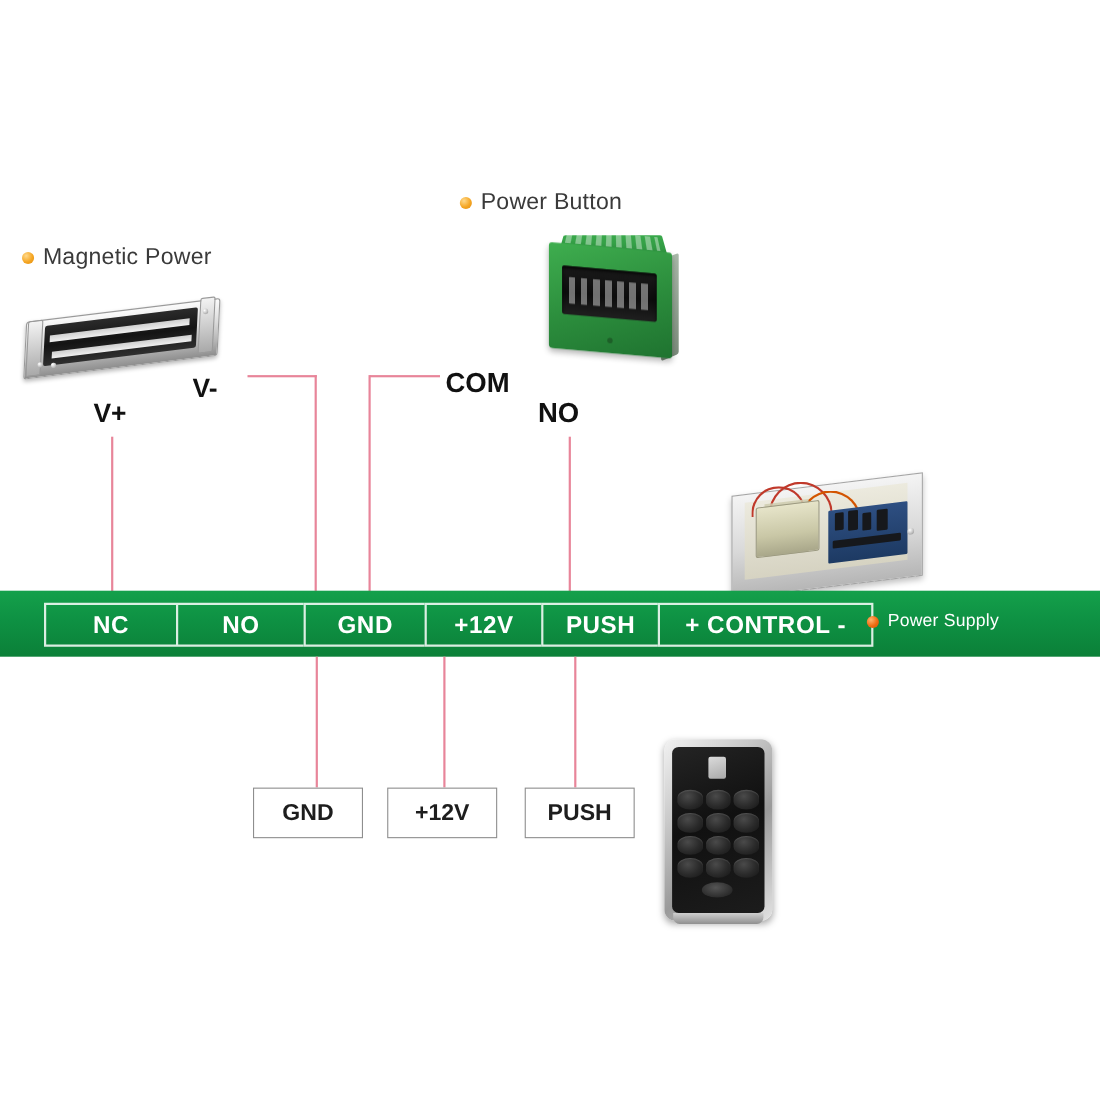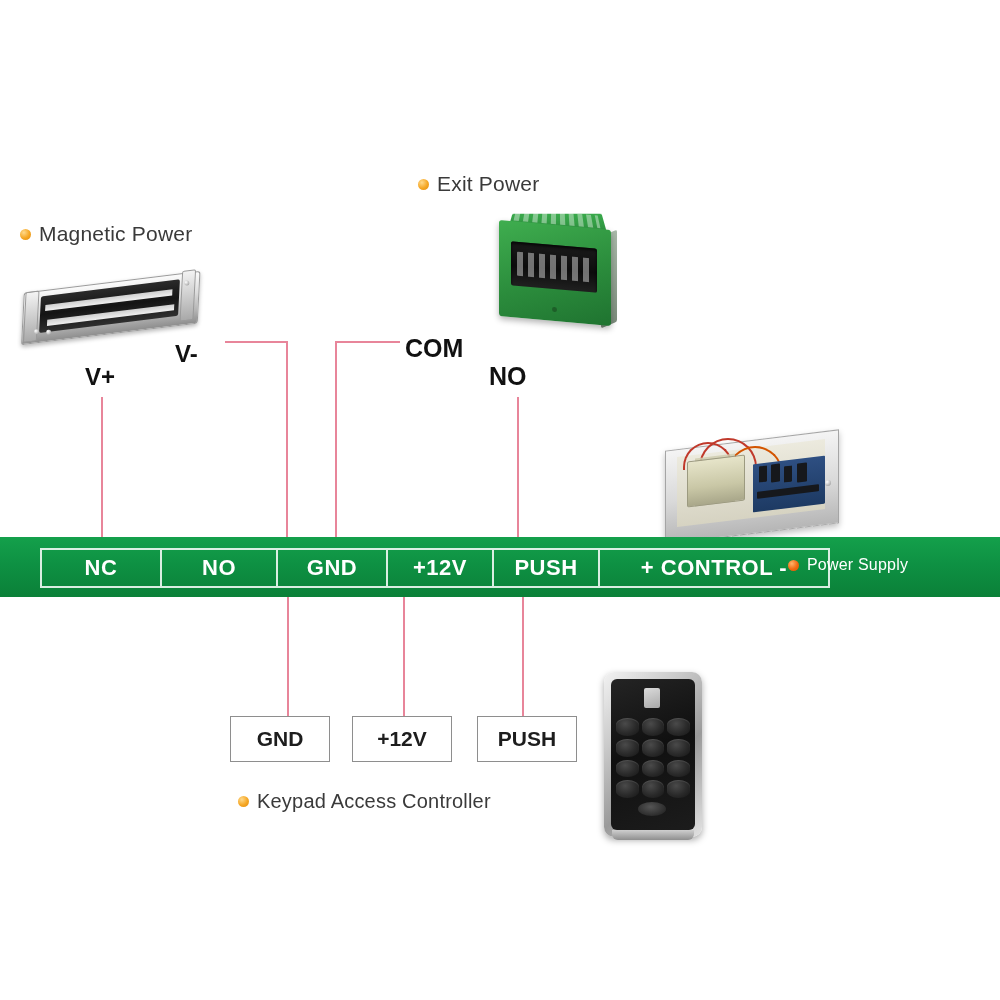--- a/index.html
+++ b/index.html
@@ -151,21 +151,21 @@
     <div class="ml-face"></div>
     <div class="ml-slot"></div>
     <div class="ml-slot2"></div>
     <div class="ml-screw" style="left:10px;top:52px;"></div>
     <div class="ml-screw" style="left:22px;top:54px;"></div>
     <div class="ml-screw" style="left:165px;top:22px;"></div>
   </div>
 
   <div class="caption" style="left:418px;top:172px;">
     <span class="bullet"></span>
-    <span>Exit Power</span>
+    <span>Power Button</span>
   </div>
 
   <div id="exitbtn">
     <div class="eb-side"></div>
     <div class="eb-top"></div>
     <div class="eb-face"></div>
     <div class="eb-txt"></div>
     <div class="eb-win"></div>
     <div class="eb-win-txt"></div>
     <div class="eb-dot"></div>
@@ -213,21 +213,21 @@
     </div>
     <div class="tcell" style="width:110px;">
       <span>GND</span>
     </div>
     <div class="tcell" style="width:106px;">
       <span>+12V</span>
     </div>
     <div class="tcell" style="width:106px;">
       <span>PUSH</span>
     </div>
-    <div class="tcell" style="width:232px;">
+    <div class="tcell" style="width:196px;">
       <span>+ CONTROL -</span>
     </div>
   </div>
 
   <div class="caption onbar" style="left:788px;top:556px;">
     <span class="bullet red"></span>
     <span>Power Supply</span>
   </div>
 
   <div class="wireV" style="left:287px;top:597px;height:119px;"></div>
@@ -259,18 +259,14 @@
       <div class="kp-key"></div>
       <div class="kp-key"></div>
       <div class="kp-key"></div>
       <div class="kp-key"></div>
       <div class="kp-key"></div>
     </div>
     <div class="kp-logo"></div>
     <div class="kp-base"></div>
   </div>
 
-  <div class="caption small" style="left:238px;top:790px;">
-    <span class="bullet"></span>
-    <span>Keypad Access Controller</span>
-  </div>
 
 </div>
 
 </body></html>

